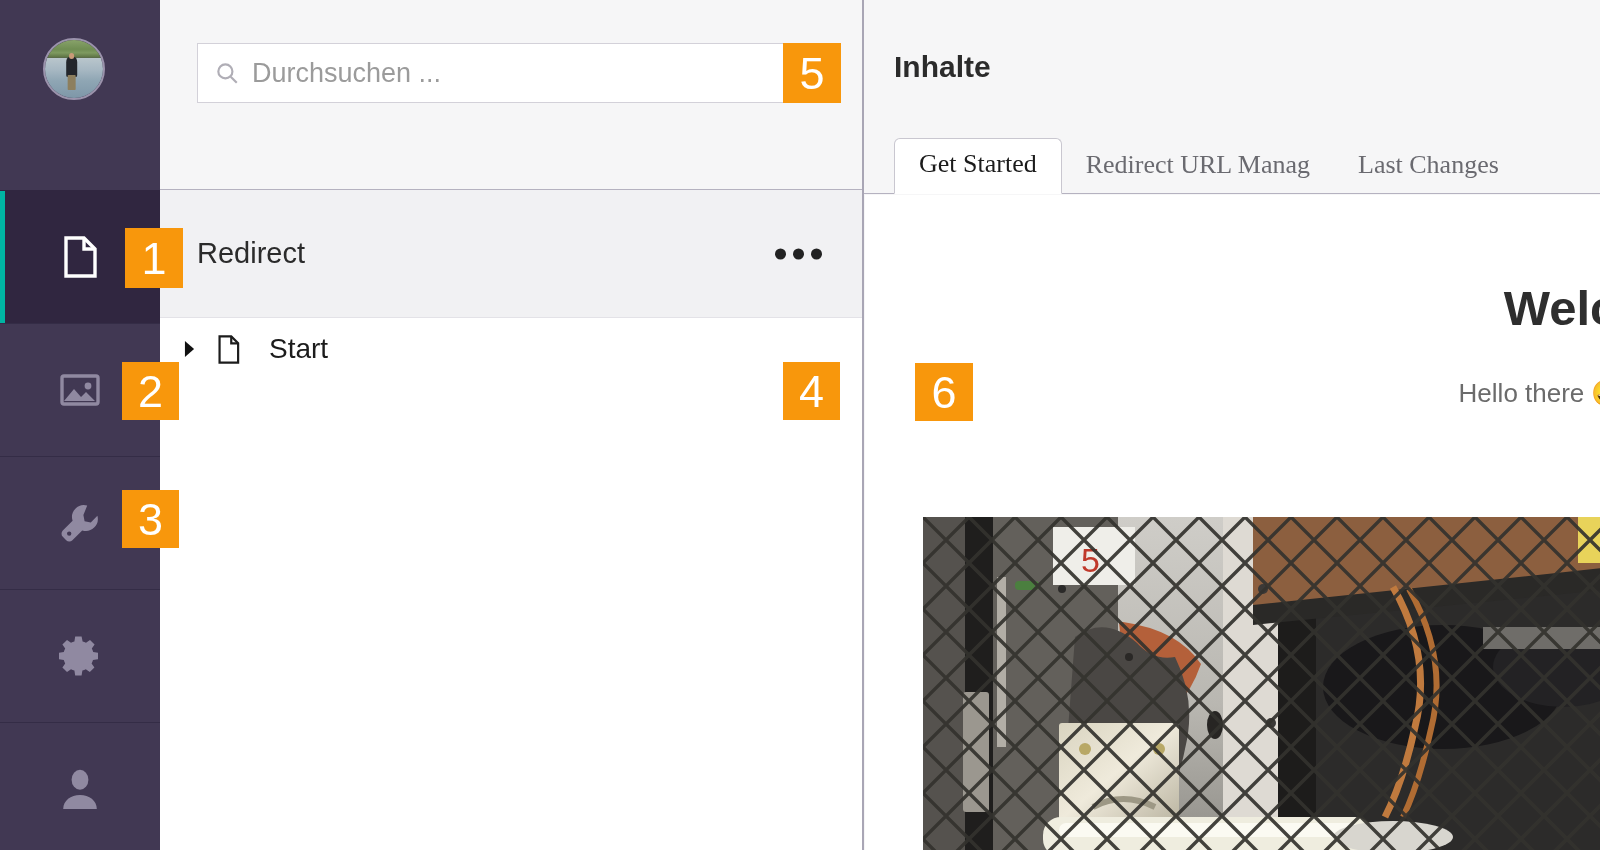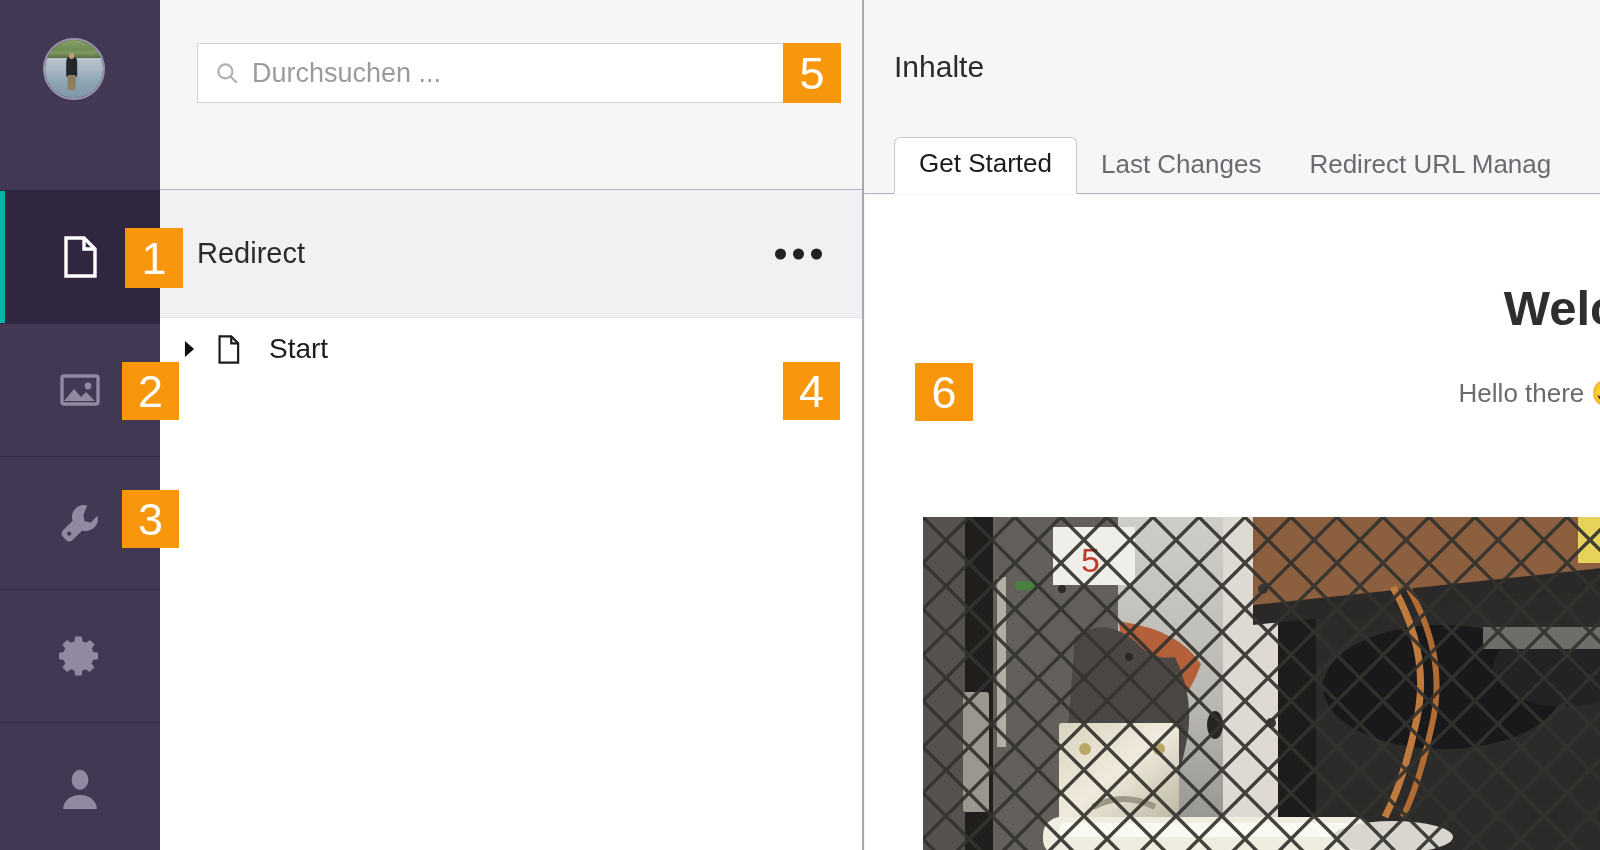--- a/index.html
+++ b/index.html
@@ -201,39 +201,40 @@
   .content-head {
     height: 134px;
     display: flex;
     align-items: center;
     background: #f6f6f7;
   }
   .content-title {
     margin-left: 30px;
     font-size: 30px;
     color: #2b2b2b;
-    font-weight: normal;
+    font-weight: bold;
   }
   .tabs-row {
     position: relative;
     height: 60px;
     display: flex;
     align-items: flex-end;
     background: #f6f6f7;
     border-bottom: 1px solid #b5b2c0;
     padding-left: 30px;
   }
   .tab {
     font-size: 26px;
     color: #6a6a70;
     padding: 10px 24px 14px 24px;
     white-space: nowrap;
     cursor: pointer;
     position: relative;
     top: 1px;
+    font-family: Liberation Serif, serif;
   }
   .tab.active {
     background: #ffffff;
     color: #1b1b1b;
     border: 1px solid #c9c7d0;
     border-bottom: 1px solid #ffffff;
     border-radius: 6px 6px 0 0;
   }
   .content-body {
     position: absolute;
@@ -388,22 +389,22 @@
   </div>
 
   <div id="content-panel">
 
     <div class="content-head">
       <div class="content-title">Inhalte</div>
     </div>
 
     <div class="tabs-row">
       <div class="tab active">Get Started</div>
+      <div class="tab">Redirect URL Manag</div>
       <div class="tab">Last Changes</div>
-      <div class="tab">Redirect URL Manag</div>
     </div>
 
     <div class="content-body">
 
       <div class="welcome-title">Welcome</div>
 
       <div class="welcome-para">
         <span>Hello there 😀 ! This is the Umbraco d</span>
         <span class="line2">interesting info</span>
       </div>

